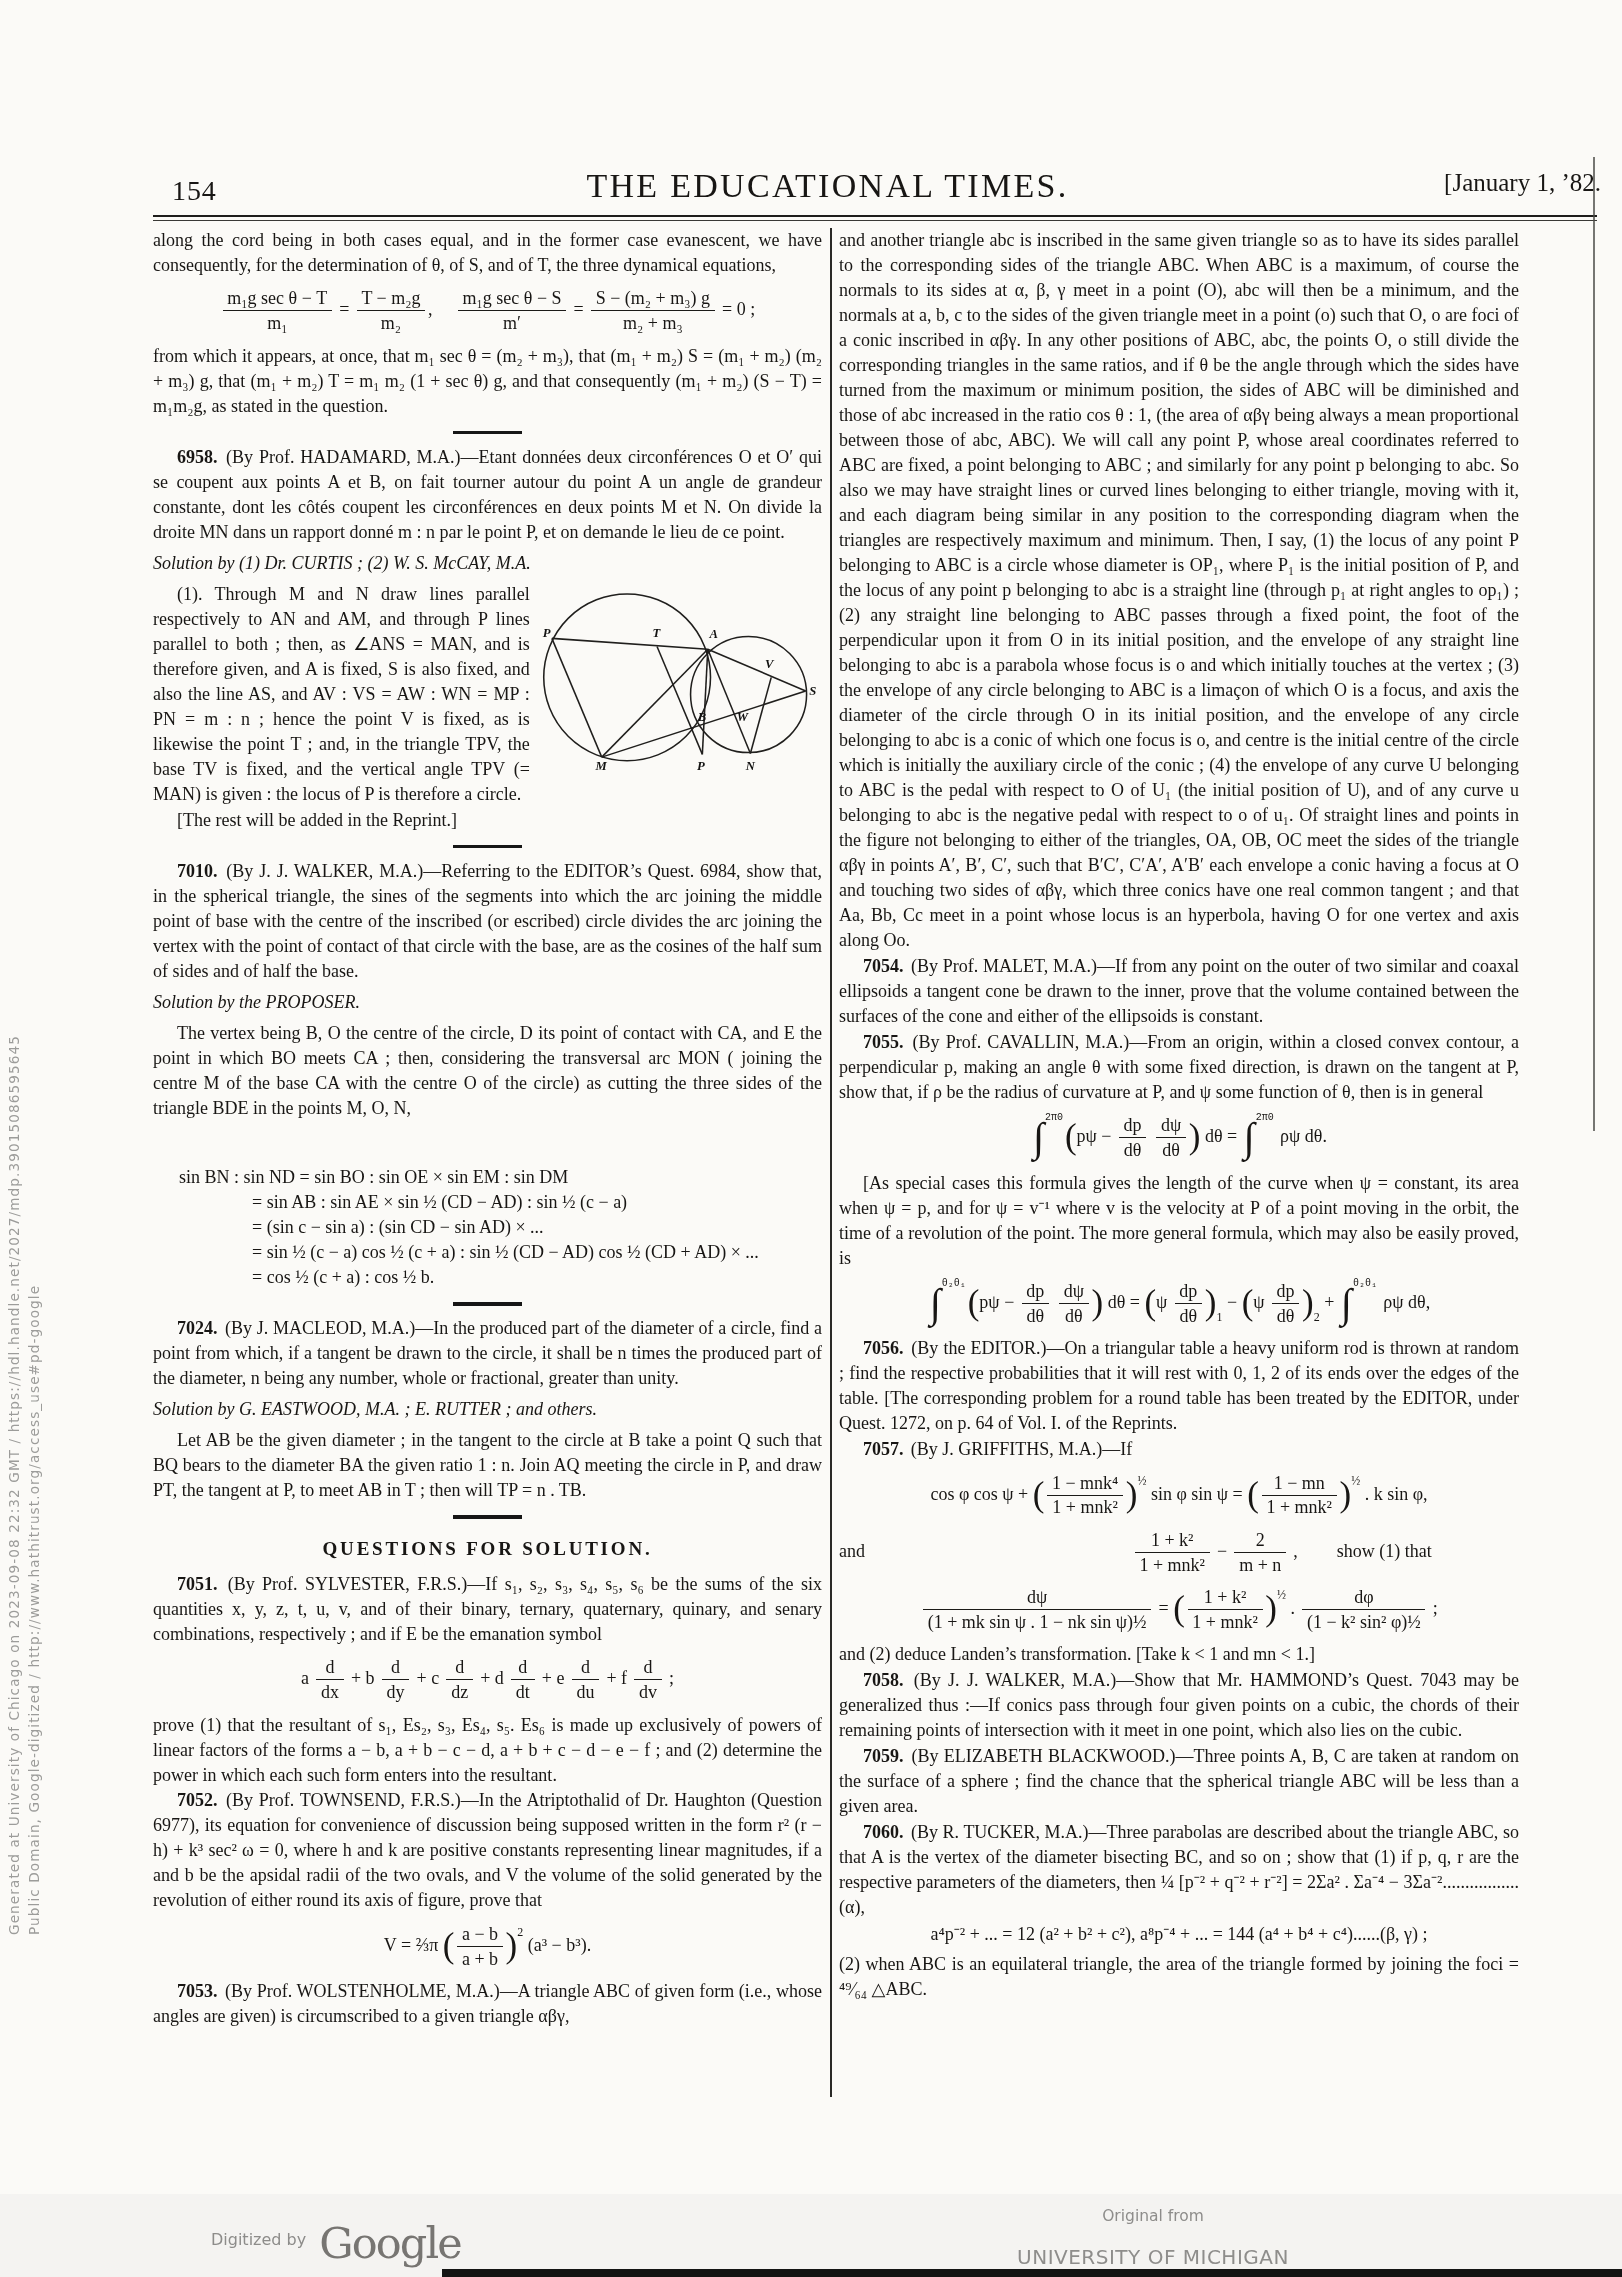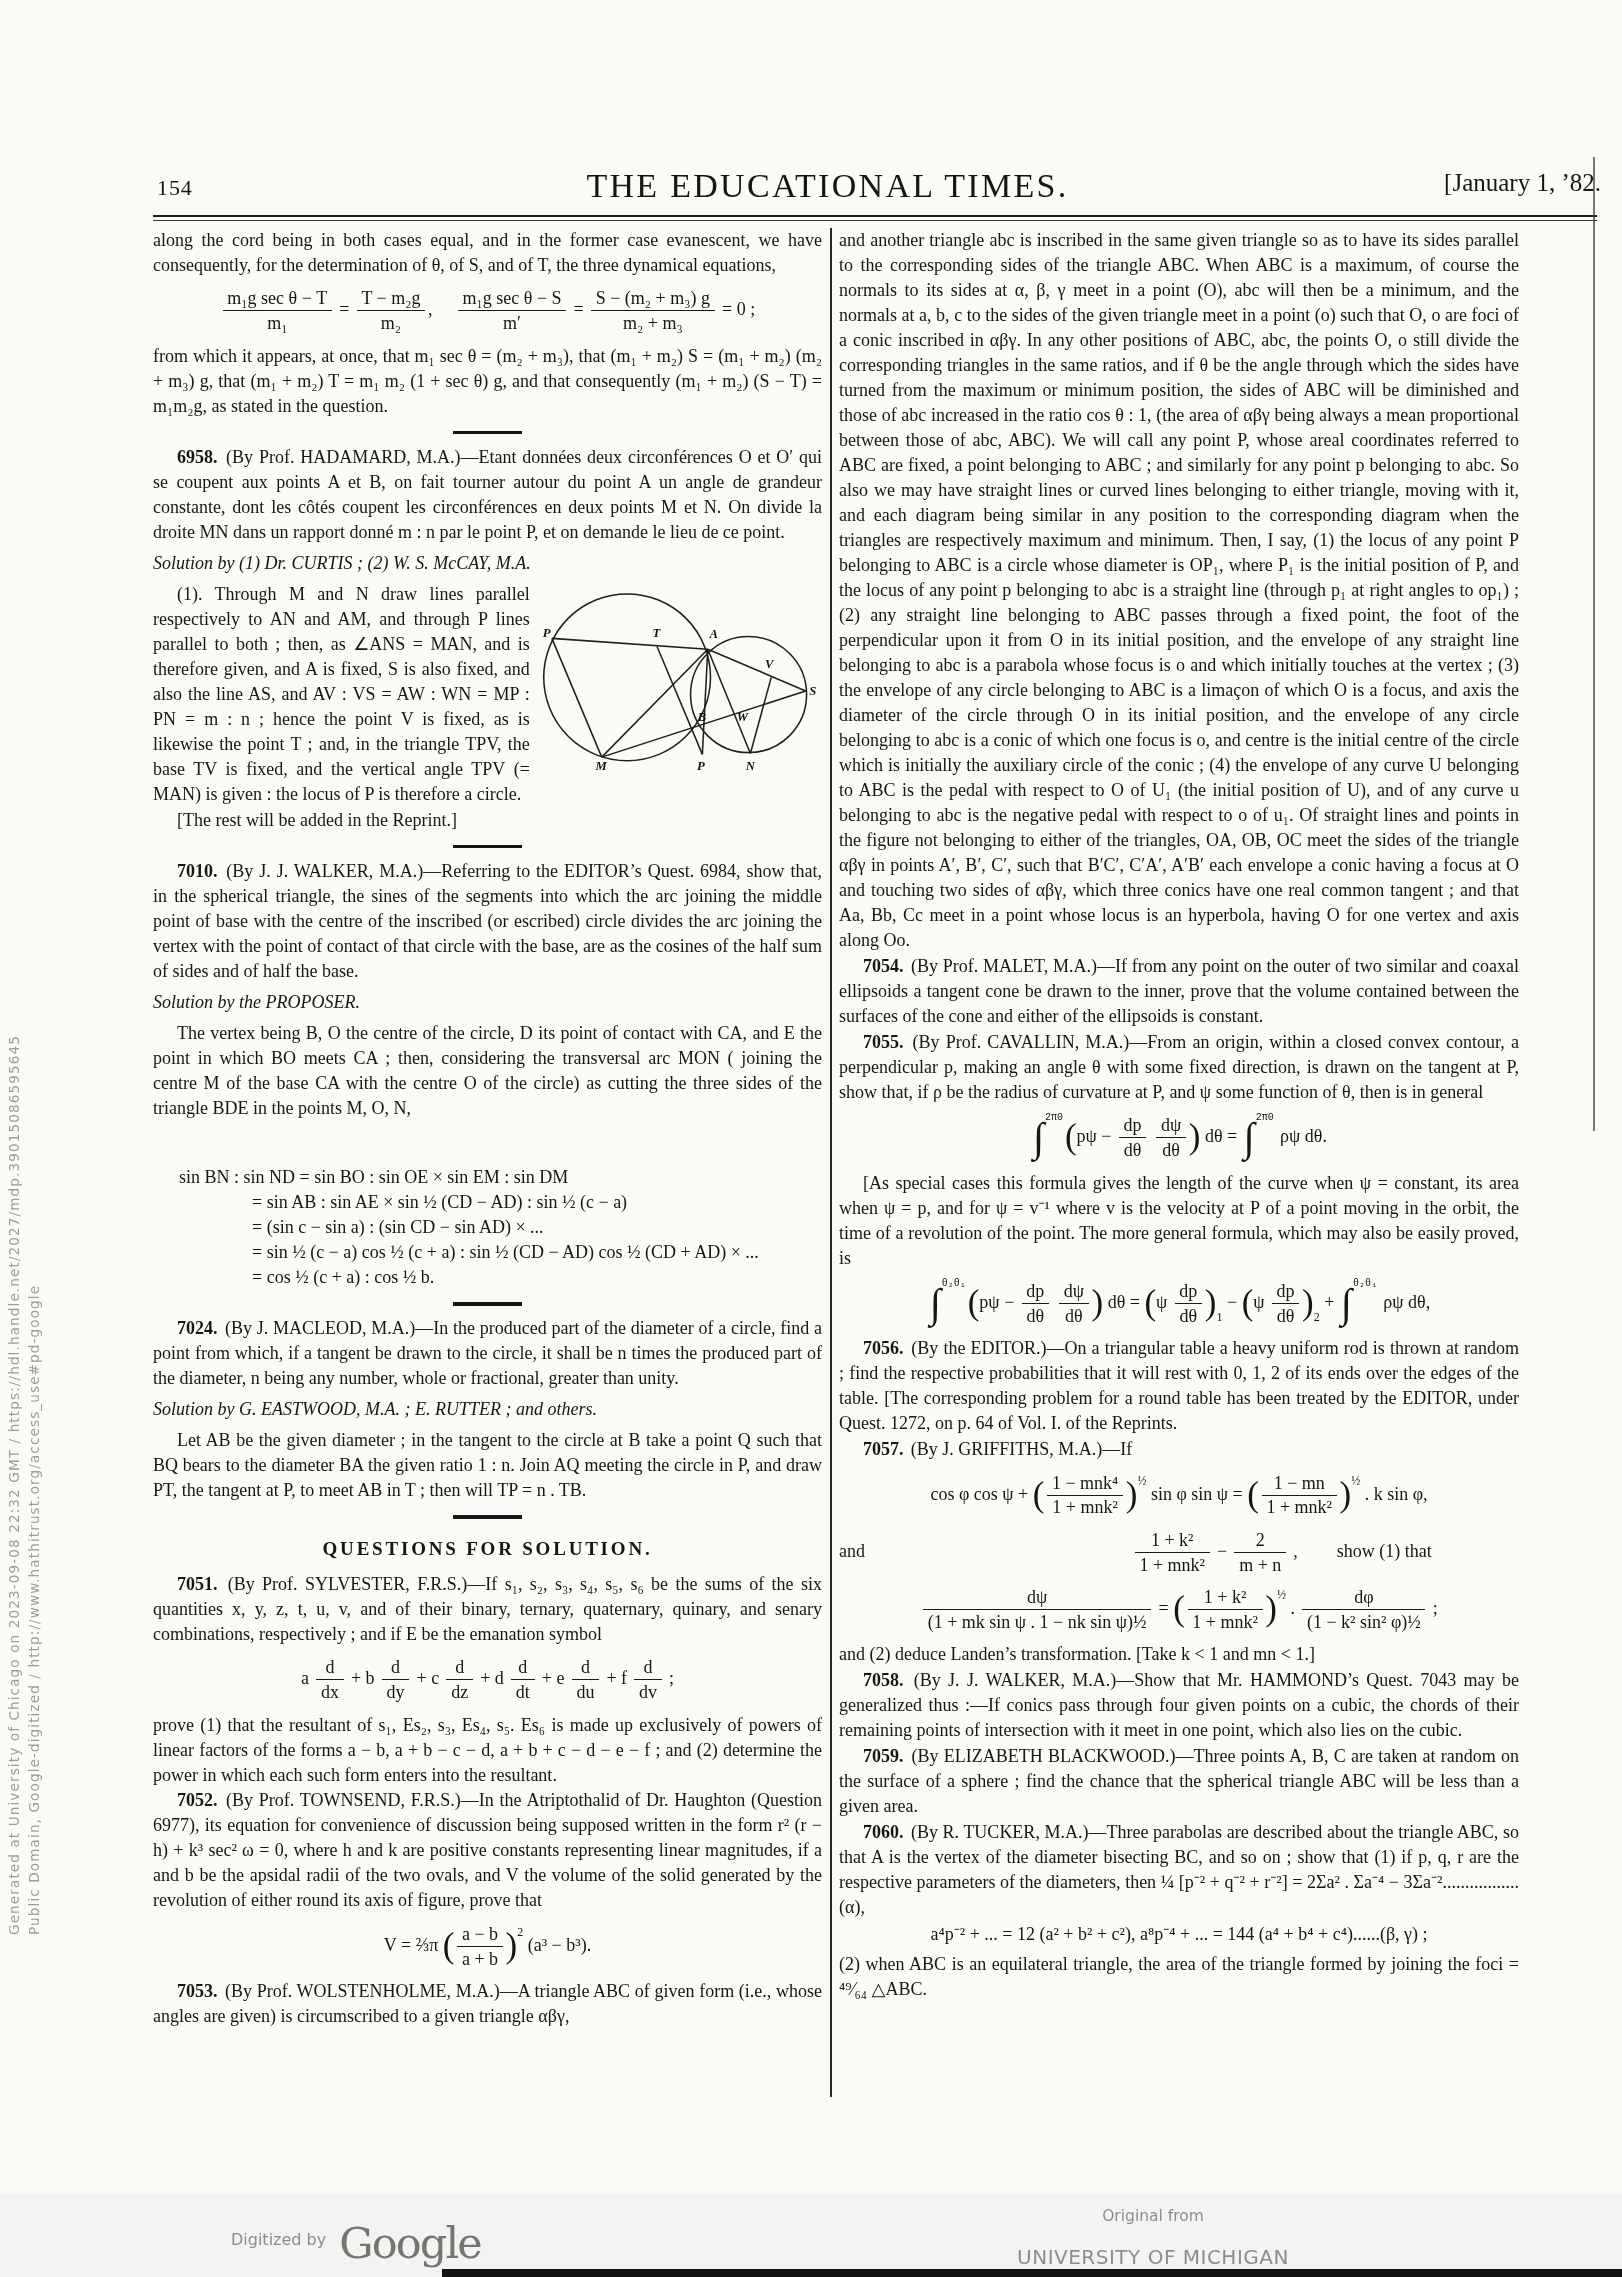--- a/index.html
+++ b/index.html
@@ -1,20 +1,20 @@
 <!DOCTYPE html>
 <html style="font-size:15px"><head>
 <meta charset="utf-8">
 <style>
   html,body{margin:0;padding:0;background:#e9e8e5;}
   .sheet{position:relative;width:1623px;height:2278px;background:#fbfaf7;overflow:hidden;
          font-family:"Liberation Serif",serif;color:#181614;}
   
   .header{position:absolute;left:153px;top:167px;width:1448px;height:43px;}
-  .pgnum{position:absolute;left:4px;top:7.5px;font-size:22px;letter-spacing:0.9px;}
+  .pgnum{position:absolute;left:19px;top:7.5px;font-size:28px;letter-spacing:0.9px;}
   .ptitle{position:absolute;left:0;width:1349px;text-align:center;font-size:34px;letter-spacing:2.3px;font-weight:500;}
   .pdate{position:absolute;right:0;top:1.9px;font-size:25px;}
   .dblrule{position:absolute;left:153px;top:215px;width:1444px;height:2.8px;
            border-top:2.8px solid #1e1d1b;border-bottom:0.9px solid #3a3936;}
   
   .colwrap{position:absolute;left:153px;top:228px;width:1375px;display:flex;align-items:flex-start;}
   .col{font-size:18px;line-height:25px;text-align:justify;}
   .colL{width:669px;}
   .colR{width:680px;}
   .divider{width:0;border-left:2.3px solid #2a2926;height:1869px;margin:0 6.6px 0 8.4px;}
@@ -47,21 +47,21 @@
   .fig svg{width:100%;display:block;}
   .fig circle,.fig line{fill:none;stroke:#201f1d;stroke-width:1.7;}
   .fig text{font-family:"Liberation Serif",serif;font-style:italic;font-weight:bold;font-size:14px;fill:#131312;}
   
   .wm{position:absolute;transform:rotate(-90deg);transform-origin:0 0;white-space:nowrap;
       color:#9c9c9a;font-family:"DejaVu Sans",sans-serif;font-size:13.6px;letter-spacing:1.1px;}
   .wm1{left:5.6px;top:1935px;}
   .wm2{left:26px;top:1935px;}
   
   .footer{position:absolute;left:0;top:2194px;width:1623px;height:83px;background:#f4f3f1;}
-  .digi{position:absolute;left:231px;top:24px;}
+  .digi{position:absolute;left:211px;top:24px;}
   .dby{color:#8d8c8a;font-family:"DejaVu Sans",sans-serif;font-size:16px;vertical-align:13px;}
   .glogo{color:#777572;font-family:"DejaVu Serif",serif;font-size:43px;letter-spacing:-1.9px;padding-left:9.4px;}
   .orig{position:absolute;left:956px;top:13px;width:394px;text-align:center;color:#8e8d8b;
         font-family:"DejaVu Sans",sans-serif;}
   .ofrom{font-size:15.5px;margin-bottom:6.6px;}
   .inst{font-size:20px;letter-spacing:0.5px;margin-top:20px;}
   .blackbar{position:absolute;left:442px;top:2269px;width:1181px;height:8.4px;background:#141413;}
 </style>
 </head>
 <body>

